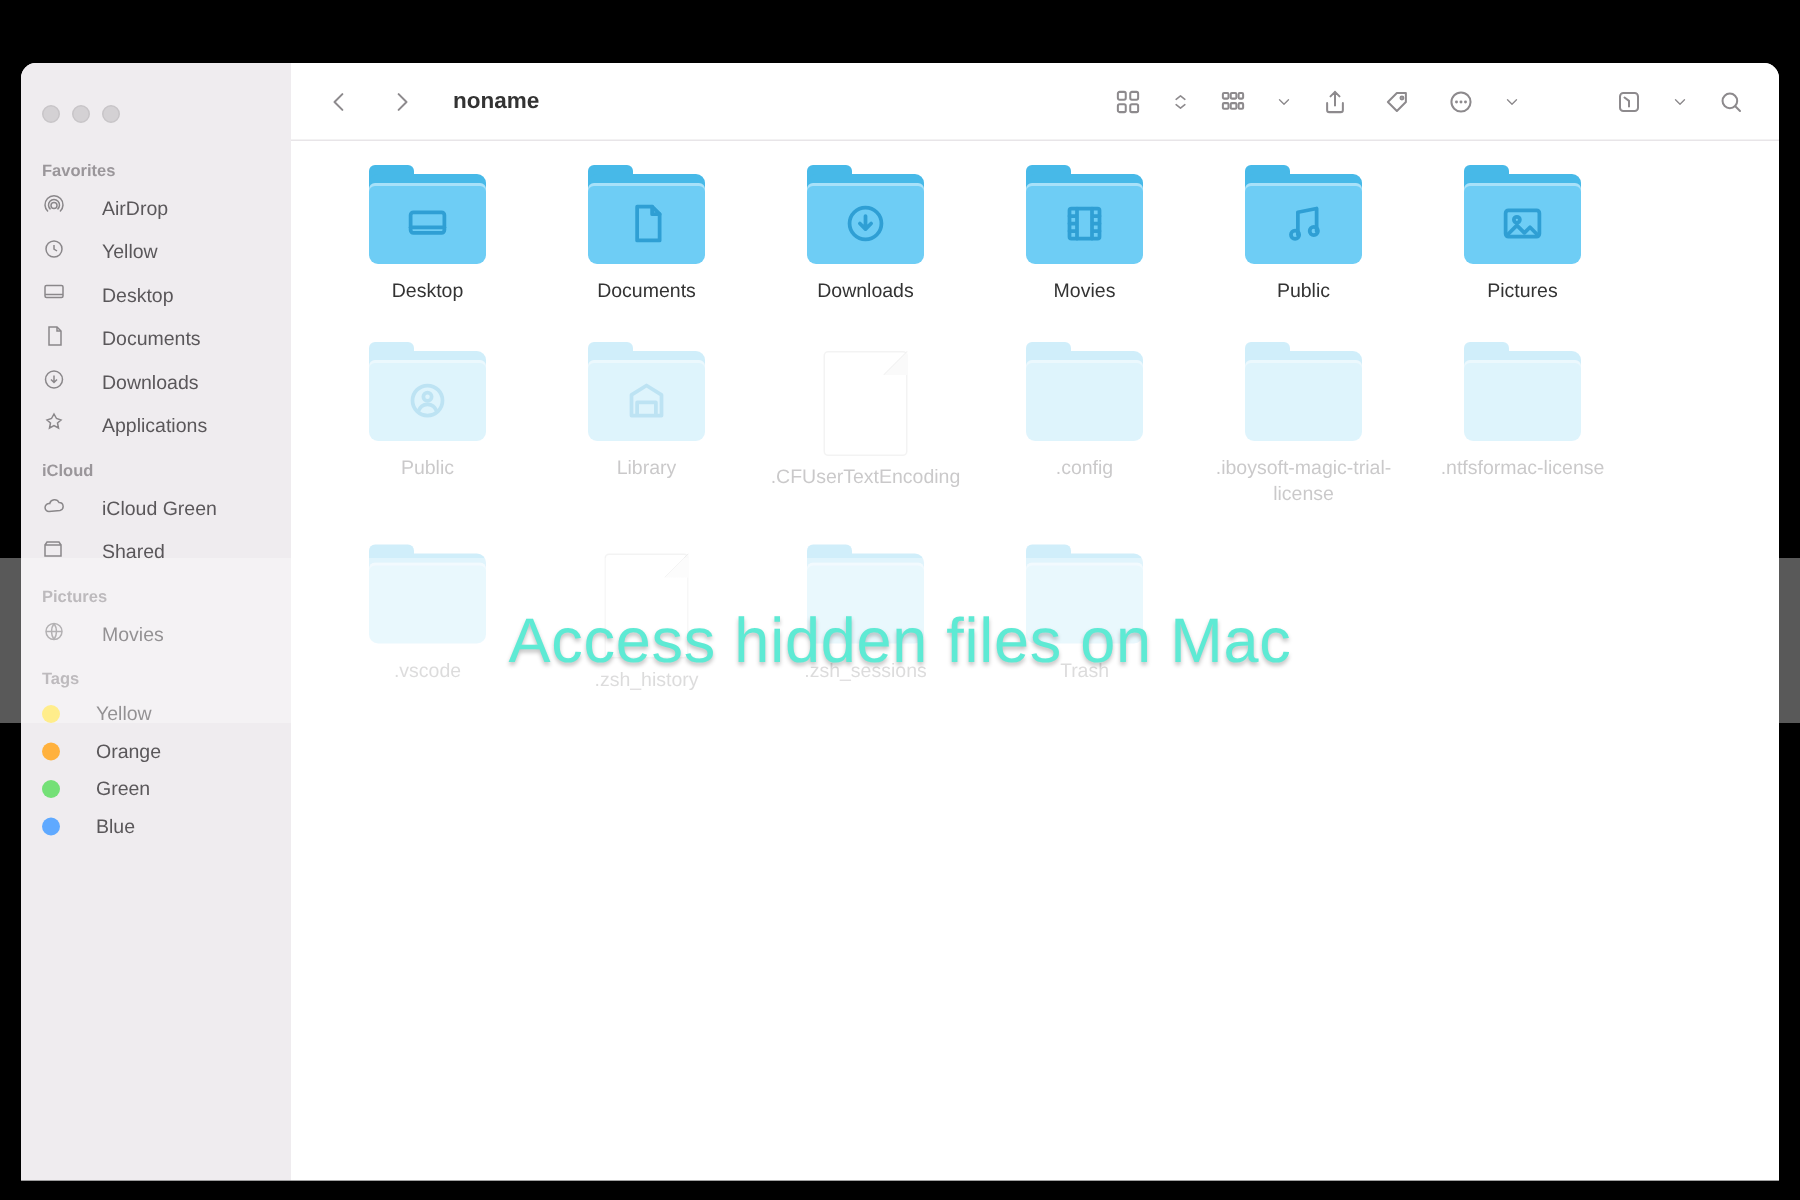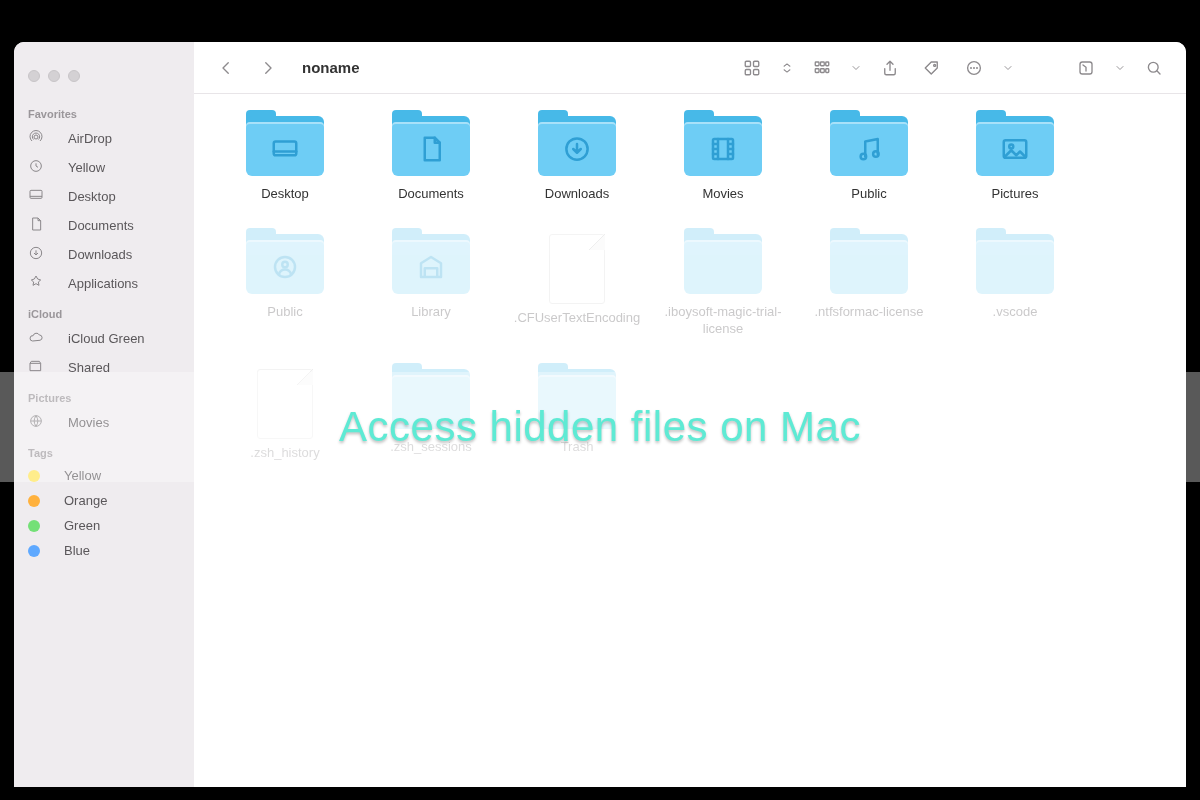--- a/index.html
+++ b/index.html
@@ -457,20 +457,28 @@
           <div class="item dim">
             <div class="file-icon"></div>
             <div class="item-label">.CFUserTextEncoding</div>
           </div>
           <div class="item dim">
             <div class="folder-icon">
               <div class="folder-tab"></div>
               <div class="folder-back"></div>
               <div class="folder-front"></div>
             </div>
+            <div class="item-label">.config</div>
+          </div>
+          <div class="item dim">
+            <div class="folder-icon">
+              <div class="folder-tab"></div>
+              <div class="folder-back"></div>
+              <div class="folder-front"></div>
+            </div>
             <div class="item-label">.iboysoft-magic-trial-license</div>
           </div>
           <div class="item dim">
             <div class="folder-icon">
               <div class="folder-tab"></div>
               <div class="folder-back"></div>
               <div class="folder-front"></div>
             </div>
             <div class="item-label">.ntfsformac-license</div>
           </div>

